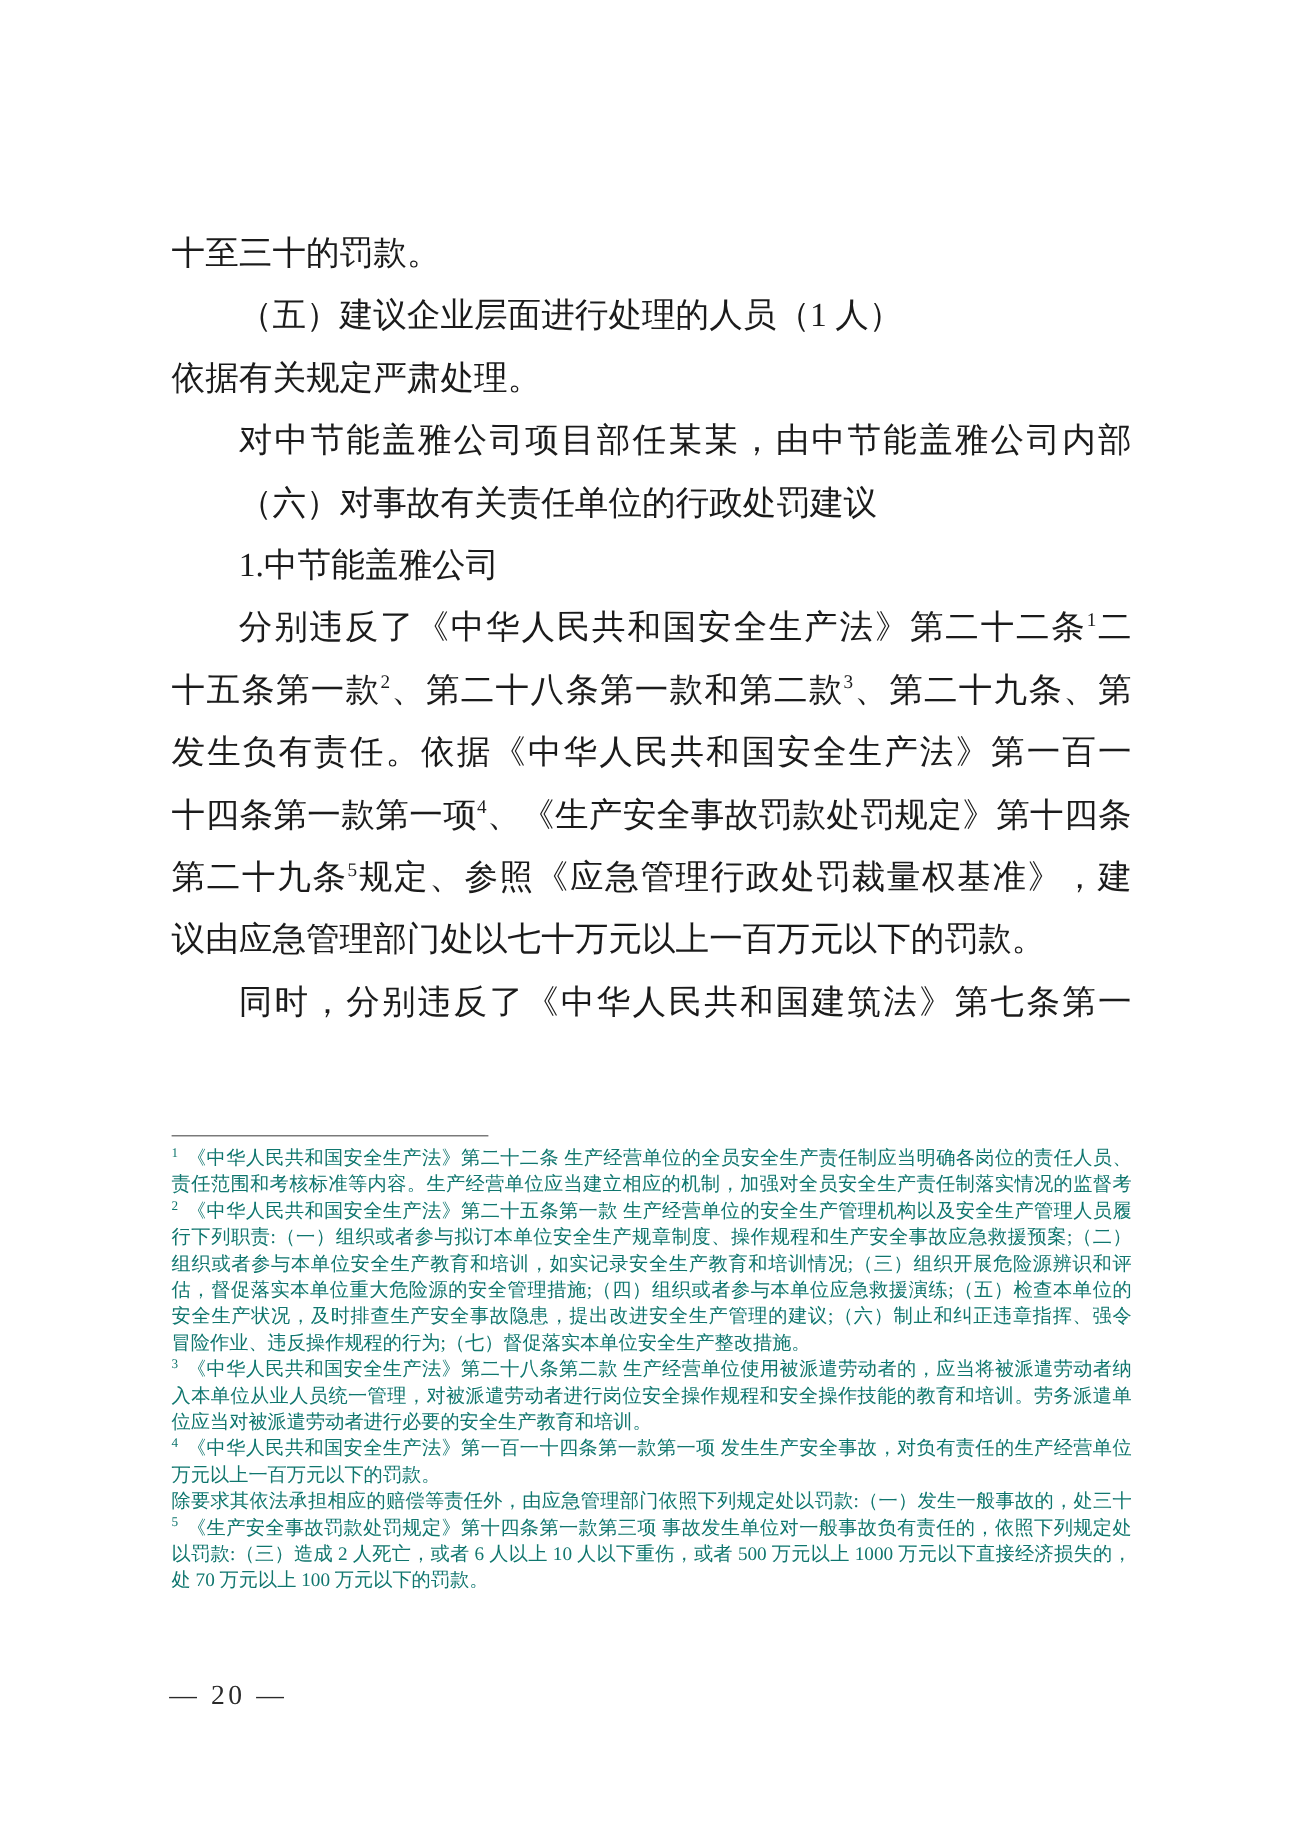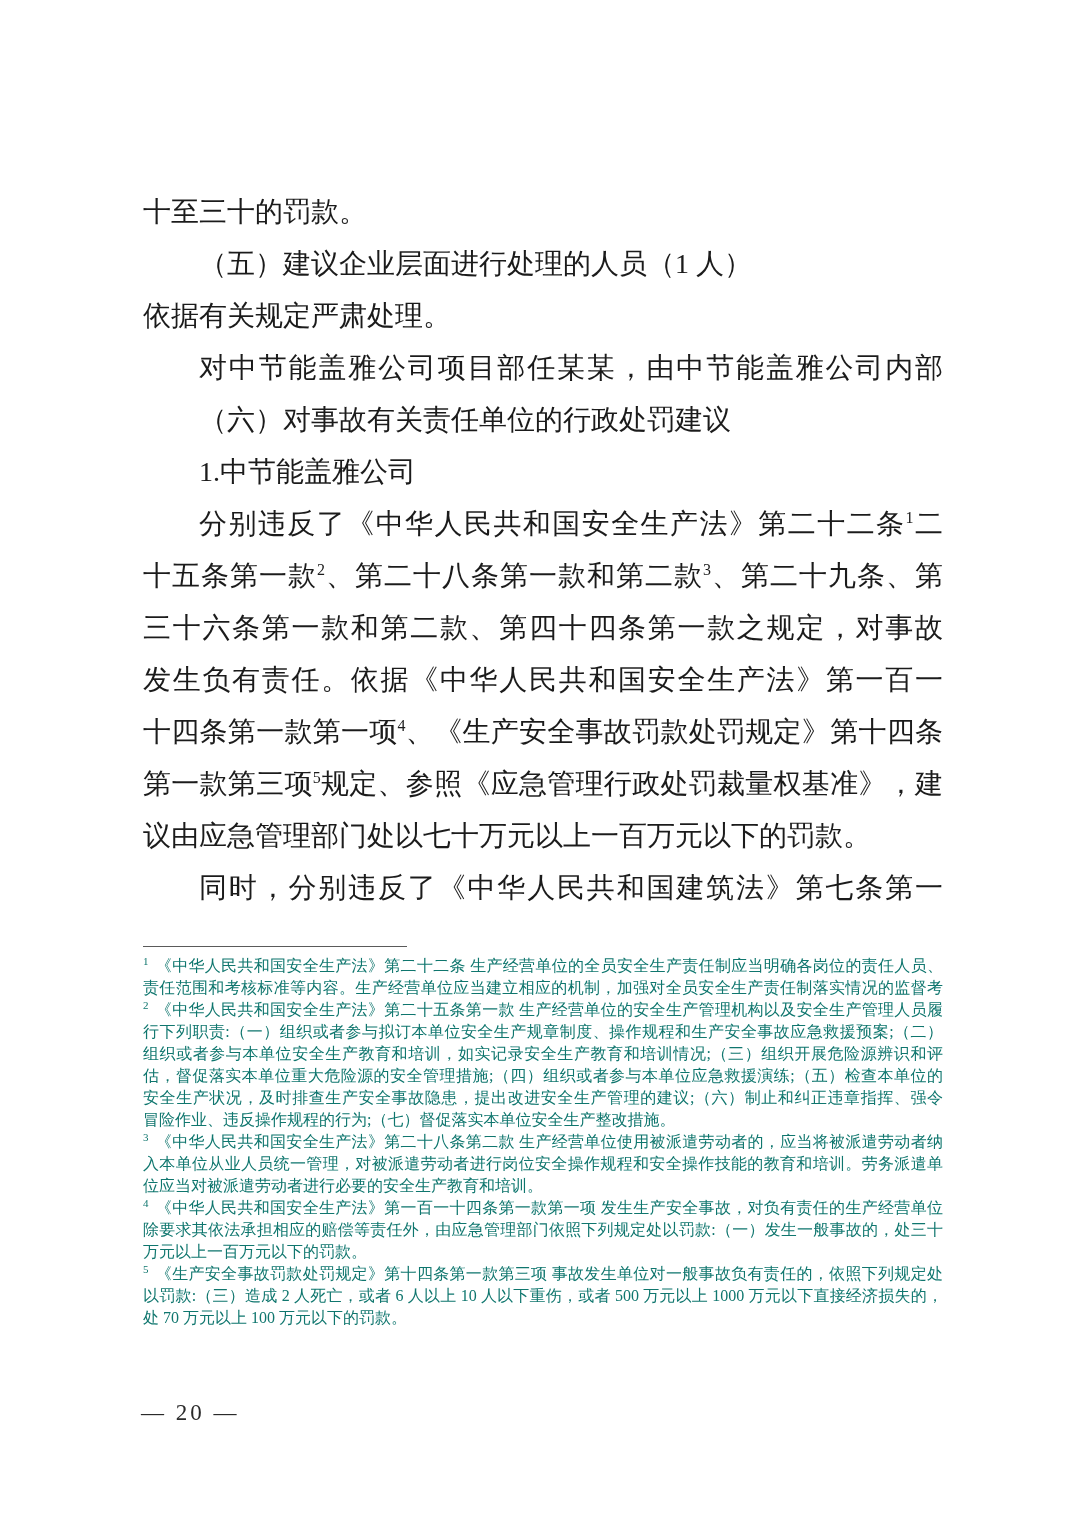--- a/index.html
+++ b/index.html
@@ -34,26 +34,25 @@
     <div class="ln indent bold">（五）建议企业层面进行处理的人员（1 人）</div>
     <div class="ln">依据有关规定严肃处理。</div>
     <div class="ln indent j">对中节能盖雅公司项目部任某某，由中节能盖雅公司内部</div>
     <div class="ln indent bold">（六）对事故有关责任单位的行政处罚建议</div>
     <div class="ln indent">1.中节能盖雅公司</div>
 
     <div class="ln indent j"><span>分别违反了《中华人民共和国安全生产法》第二十二条</span><sup>1</sup><span>二</span></div>
 
     <div class="ln j"><span>十五条第一款</span><sup>2</sup><span>、第二十八条第一款和第二款</span><sup>3</sup><span>、第二十九条、第</span></div>
 
-    <div class="ln j">三十六条第一款和第二款、第四十四条第一款之规定，对事故</div>
     <div class="ln j">发生负有责任。依据《中华人民共和国安全生产法》第一百一</div>
 
     <div class="ln j"><span>十四条第一款第一项</span><sup>4</sup><span>、《生产安全事故罚款处罚规定》第十四条</span></div>
 
-    <div class="ln j"><span>第一款第三项</span><sup>5</sup><span>规定、参照《应急管理行政处罚裁量权基准》，建</span></div>
+    <div class="ln j"><span>第二十九条</span><sup>5</sup><span>规定、参照《应急管理行政处罚裁量权基准》，建</span></div>
 
     <div class="ln">议由应急管理部门处以七十万元以上一百万元以下的罚款。</div>
     <div class="ln indent j">同时，分别违反了《中华人民共和国建筑法》第七条第一</div>
   </div>
 
   <div class="footnotes">
     <div class="fn-sep"></div>
 
     <div class="fl j"><sup>1</sup><span>《中华人民共和国安全生产法》第二十二条 生产经营单位的全员安全生产责任制应当明确各岗位的责任人员、</span></div>
     <div class="fl j">责任范围和考核标准等内容。生产经营单位应当建立相应的机制，加强对全员安全生产责任制落实情况的监督考</div>
@@ -63,22 +62,22 @@
     <div class="fl j">组织或者参与本单位安全生产教育和培训，如实记录安全生产教育和培训情况;（三）组织开展危险源辨识和评</div>
     <div class="fl j">估，督促落实本单位重大危险源的安全管理措施;（四）组织或者参与本单位应急救援演练;（五）检查本单位的</div>
     <div class="fl j">安全生产状况，及时排查生产安全事故隐患，提出改进安全生产管理的建议;（六）制止和纠正违章指挥、强令</div>
     <div class="fl">冒险作业、违反操作规程的行为;（七）督促落实本单位安全生产整改措施。</div>
 
     <div class="fl j"><sup>3</sup><span>《中华人民共和国安全生产法》第二十八条第二款 生产经营单位使用被派遣劳动者的，应当将被派遣劳动者纳</span></div>
     <div class="fl j">入本单位从业人员统一管理，对被派遣劳动者进行岗位安全操作规程和安全操作技能的教育和培训。劳务派遣单</div>
     <div class="fl">位应当对被派遣劳动者进行必要的安全生产教育和培训。</div>
 
     <div class="fl j"><sup>4</sup><span>《中华人民共和国安全生产法》第一百一十四条第一款第一项 发生生产安全事故，对负有责任的生产经营单位</span></div>
+    <div class="fl">万元以上一百万元以下的罚款。</div>
     <div class="fl j">除要求其依法承担相应的赔偿等责任外，由应急管理部门依照下列规定处以罚款:（一）发生一般事故的，处三十</div>
-    <div class="fl">万元以上一百万元以下的罚款。</div>
 
     <div class="fl j"><sup>5</sup><span>《生产安全事故罚款处罚规定》第十四条第一款第三项 事故发生单位对一般事故负有责任的，依照下列规定处</span></div>
     <div class="fl j">以罚款:（三）造成 2 人死亡，或者 6 人以上 10 人以下重伤，或者 500 万元以上 1000 万元以下直接经济损失的，</div>
     <div class="fl">处 70 万元以上 100 万元以下的罚款。</div>
   </div>
 
   <div class="page-number">— 20 —</div>
 
   <div class="watermark">
     <svg class="wx-icon" width="46" height="42" viewBox="0 0 46 42" xmlns="http://www.w3.org/2000/svg" aria-hidden="true">

